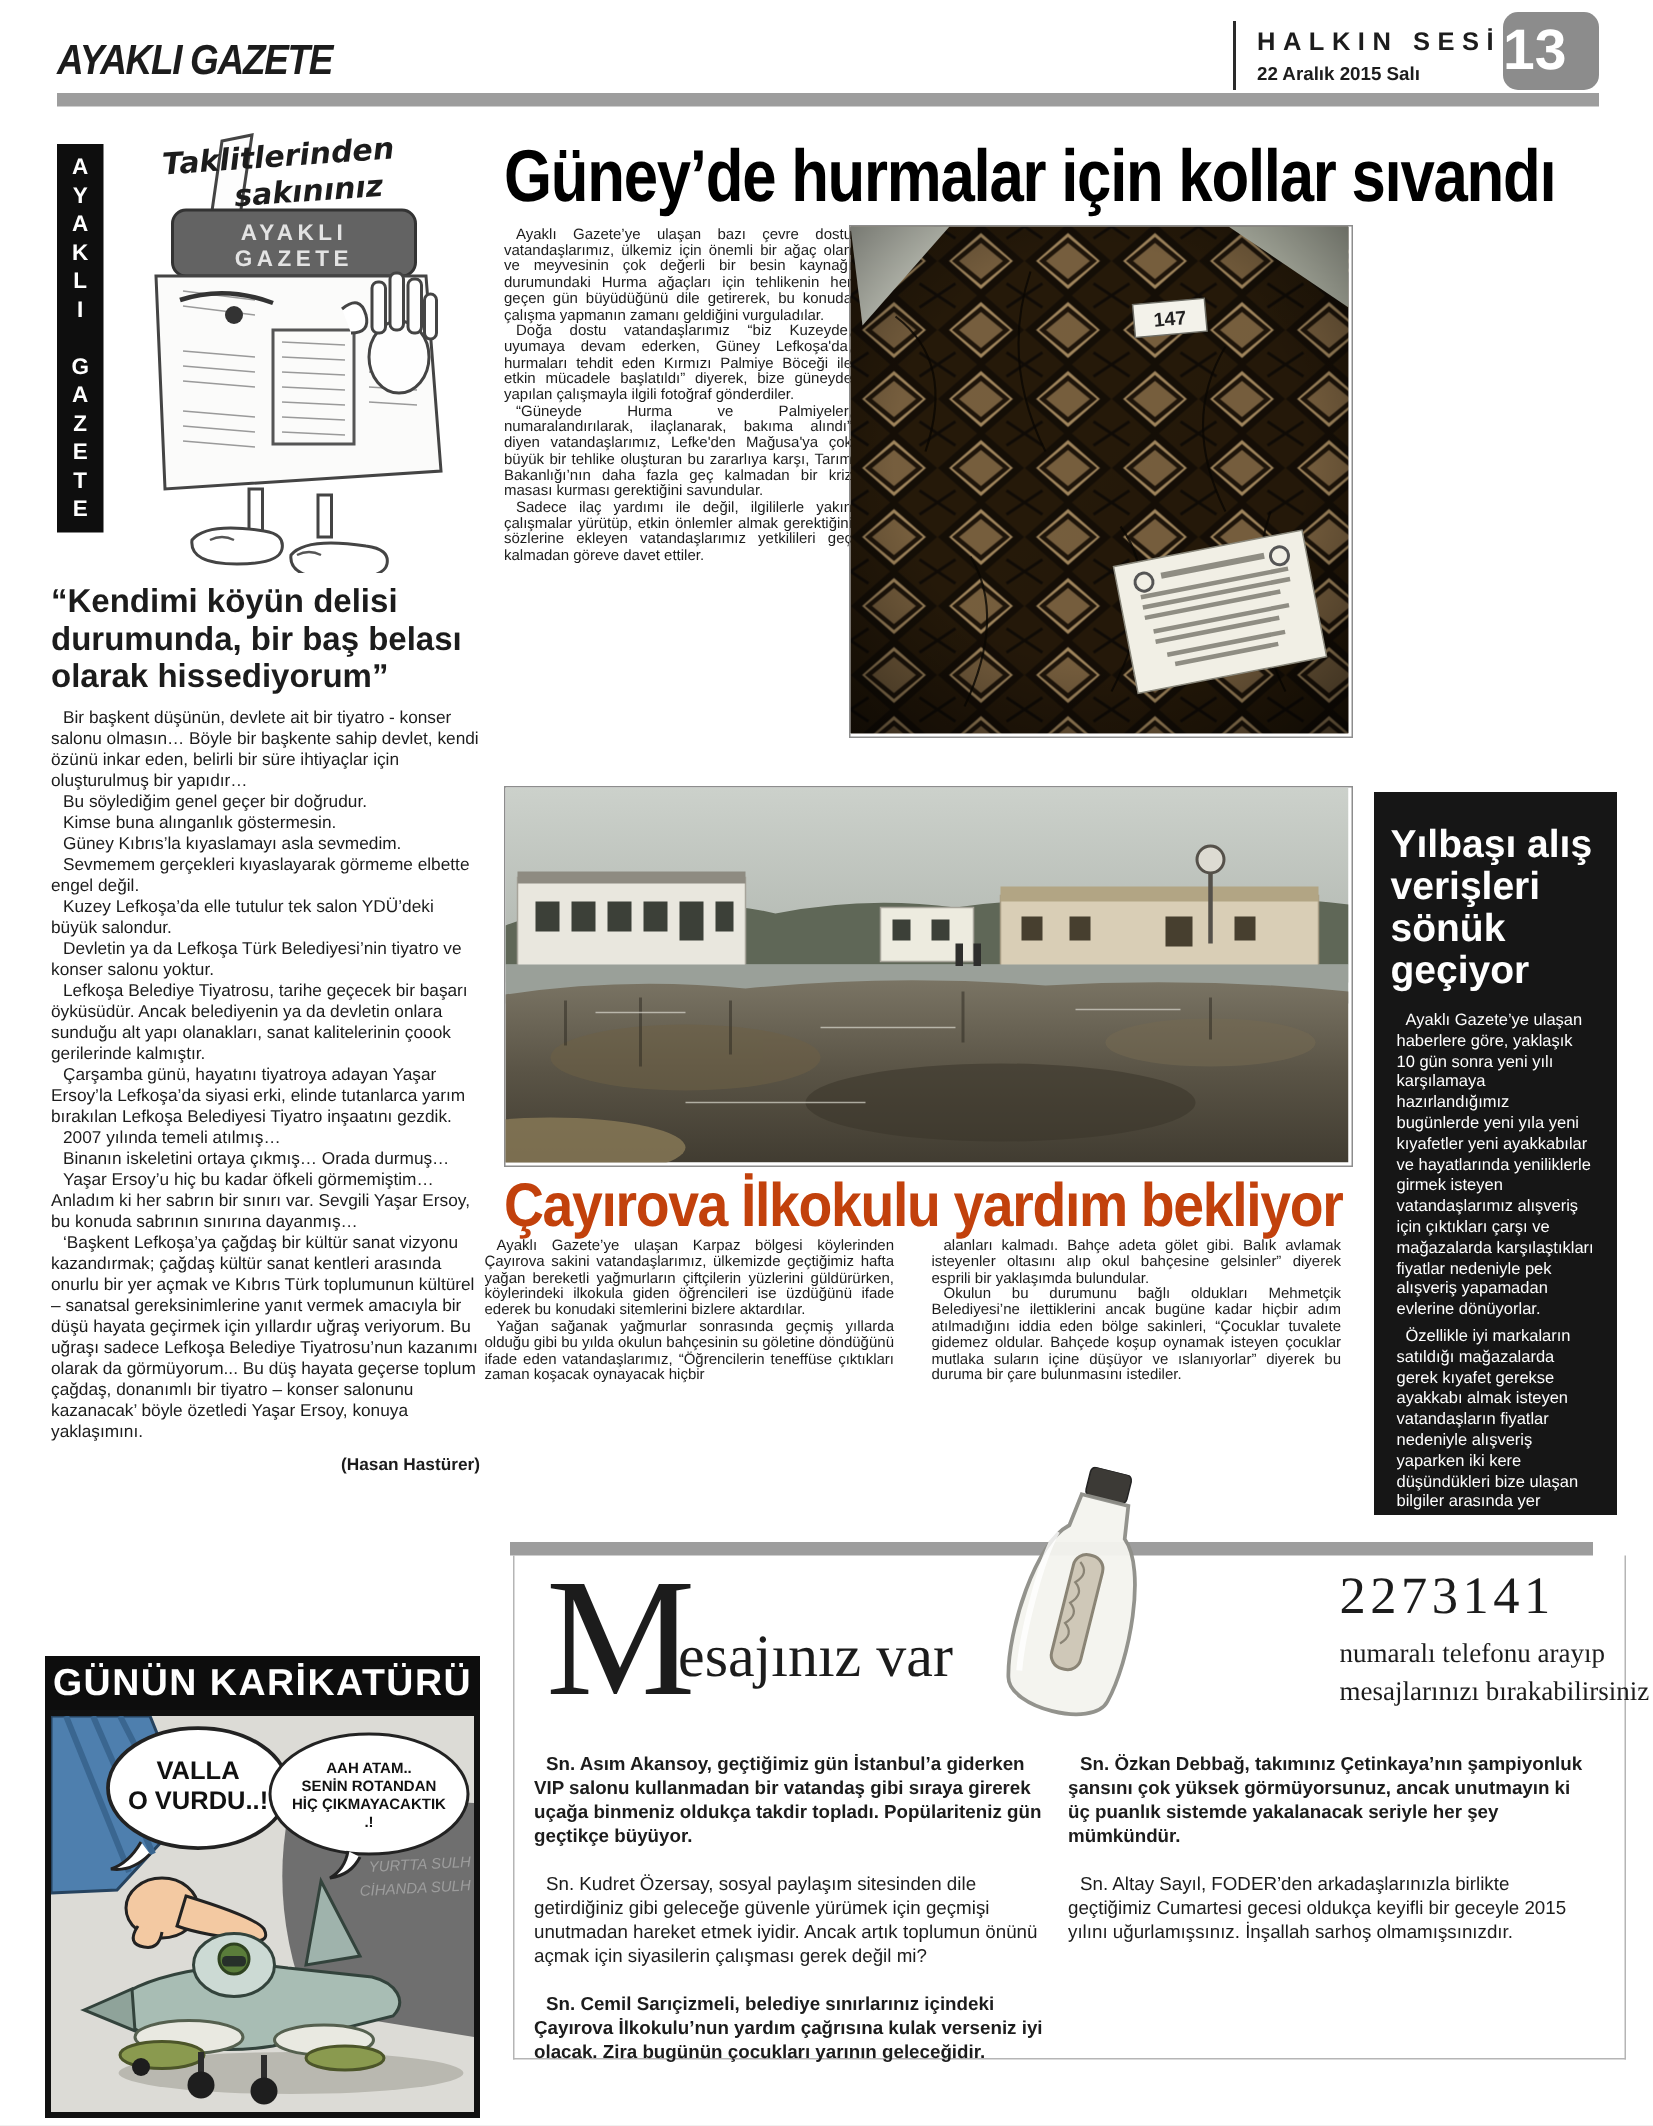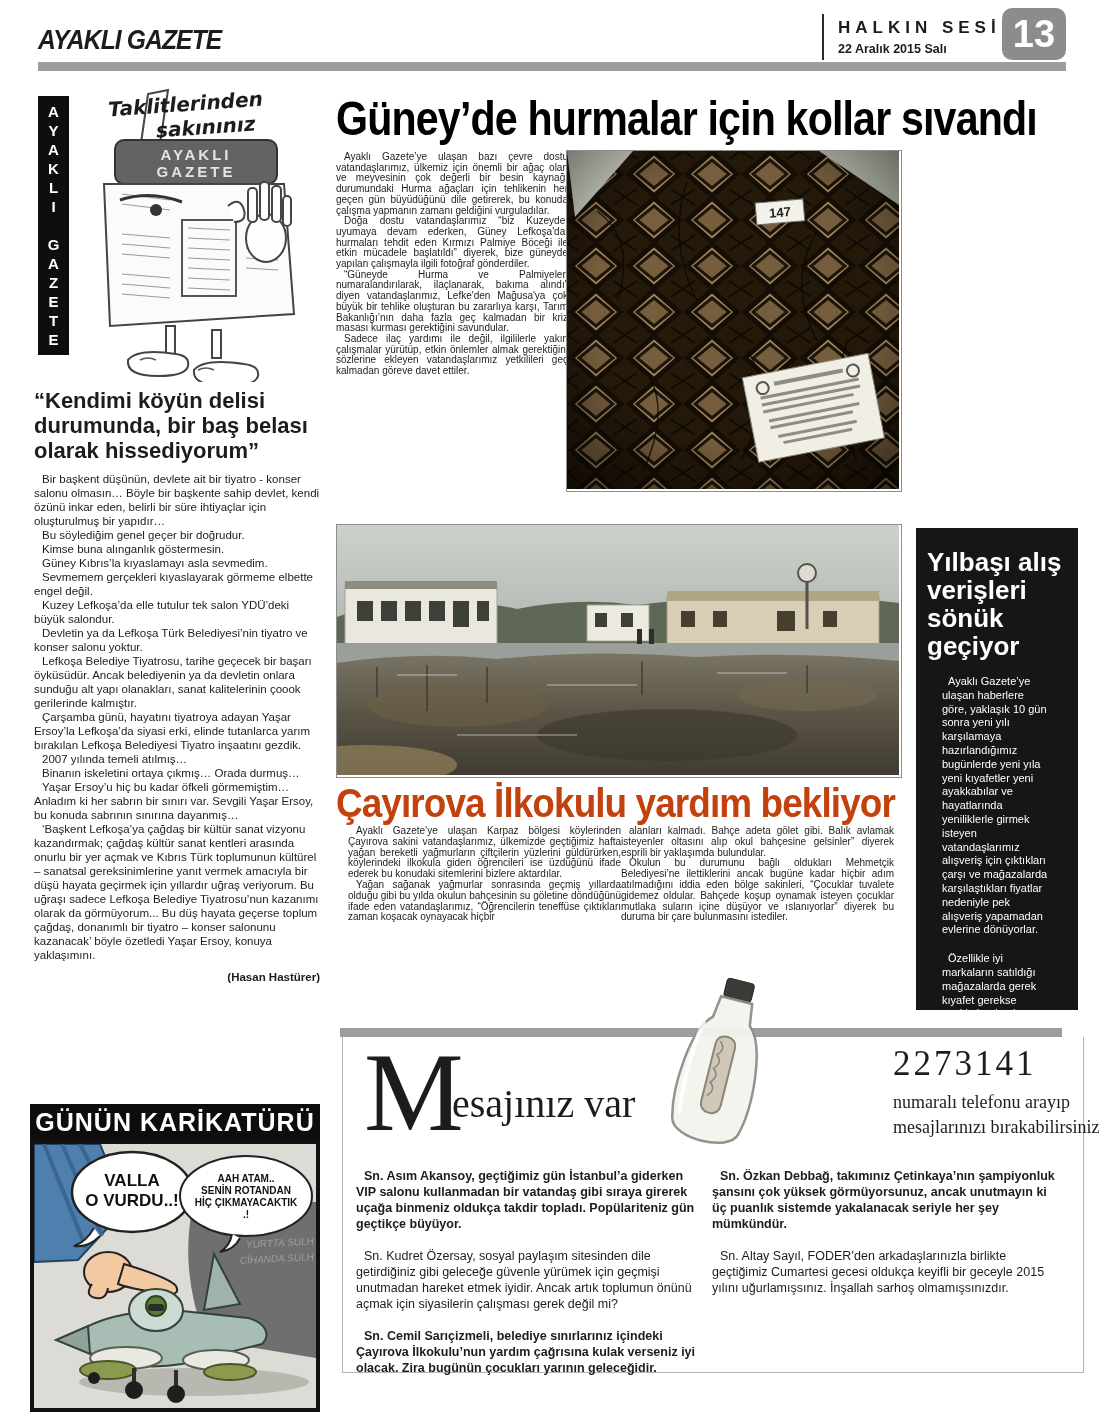--- a/index.html
+++ b/index.html
@@ -6,21 +6,21 @@
   .page{position:relative;width:1102px;height:1417px;background:#fff;margin:0 auto;
         font-family:"Liberation Sans",sans-serif;color:#1c1c1c;overflow:hidden;}
   .abs{position:absolute;}
   
   .brand{left:38px;top:24px;font-size:28px;font-weight:bold;font-style:italic;letter-spacing:-1px;}
   .brand span{display:inline-block;transform:scaleX(.88);transform-origin:0 50%;white-space:nowrap;}
   .vline{left:822px;top:14px;width:2px;height:46px;background:#2a2a2a;}
   .paper{left:838px;top:18px;font-size:17px;font-weight:bold;letter-spacing:5px;white-space:nowrap;}
   .date{left:838px;top:42px;font-size:12.5px;font-weight:bold;}
   .badge{left:1002px;top:8px;width:64px;height:52px;background:#8c8c8c;border-radius:10px;
-         color:#fff;font-size:38px;font-weight:bold;text-align:center;line-height:52px;
+         color:#fff;font-size:38px;font-weight:bold;text-align:left;line-height:52px;
          font-family:"Liberation Sans",sans-serif;}
   .hbar{left:38px;top:62px;width:1028px;height:9px;background:#9d9d9d;}
   
   .strip{left:38px;top:96px;width:31px;background:#0e0e0e;color:#fff;padding:6px 0;}
   .strip .sl{display:block;height:19px;line-height:19px;text-align:center;font-size:15px;font-weight:bold;}
   
   .mascot{left:70px;top:88px;width:250px;height:294px;}
   .mcap1{left:108px;top:92px;font-size:20px;font-weight:bold;font-style:italic;transform:rotate(-4deg);
          font-family:"DejaVu Sans",sans-serif;}
   .mcap2{left:156px;top:115px;font-size:20px;font-weight:bold;font-style:italic;transform:rotate(-4deg);
@@ -36,27 +36,27 @@
   .cond2{display:inline-block;transform:scaleX(.9);transform-origin:0 50%;white-space:nowrap;letter-spacing:-1px;}
   .leadtext{left:336px;top:152px;width:232px;font-size:10px;line-height:10.7px;text-align:justify;}
   .leadtext p{margin:0;text-indent:8px;}
   .photo{border:1px solid #8d8d8d;}
   .palm{left:566px;top:150px;width:334px;height:340px;}
   .flood{left:336px;top:524px;width:564px;height:252px;}
   
   .headline2{left:336px;top:780px;width:570px;font-size:41px;font-weight:bold;color:#c2410c;}
   .scol{top:826px;width:273px;font-size:10px;line-height:10.8px;text-align:justify;}
   .scol p{margin:0;text-indent:8px;}
-  .scol1{left:348px;}
+  .scol1{left:323px;}
   .scol2{left:621px;}
   
   .sidebar{left:916px;top:528px;width:162px;height:482px;background:#161616;color:#fff;box-sizing:border-box;
            padding:20px 11px;}
   .sbt{font-size:26px;line-height:28px;font-weight:bold;}
-  .sbp{font-size:11px;line-height:13.8px;margin:15px;text-indent:6px;}
+  .sbp{font-size:11px;line-height:13.8px;margin:4px;text-indent:6px;}
   .sbody{margin-top:14px;}
   
   .cartbanner{left:30px;top:1104px;width:290px;height:36px;background:#0d0d0d;color:#fff;
               font-size:25px;font-weight:bold;text-align:center;line-height:36px;letter-spacing:1px;}
   .cartoon{left:30px;top:1140px;width:290px;height:272px;border:4px solid #111;box-sizing:border-box;background:#dcdbd6;}
   
   .mbar{left:340px;top:1028px;width:722px;height:9px;background:#9d9d9d;}
   .mbox{left:342px;top:1037px;width:740px;height:335px;border:1px solid #b5b5b5;border-top:none;}
   .bigM{left:364px;top:1042px;font-size:112px;line-height:100px;font-family:"Liberation Serif",serif;}
   .mtitle{left:452px;top:1080px;font-size:40px;font-family:"Liberation Serif",serif;}

